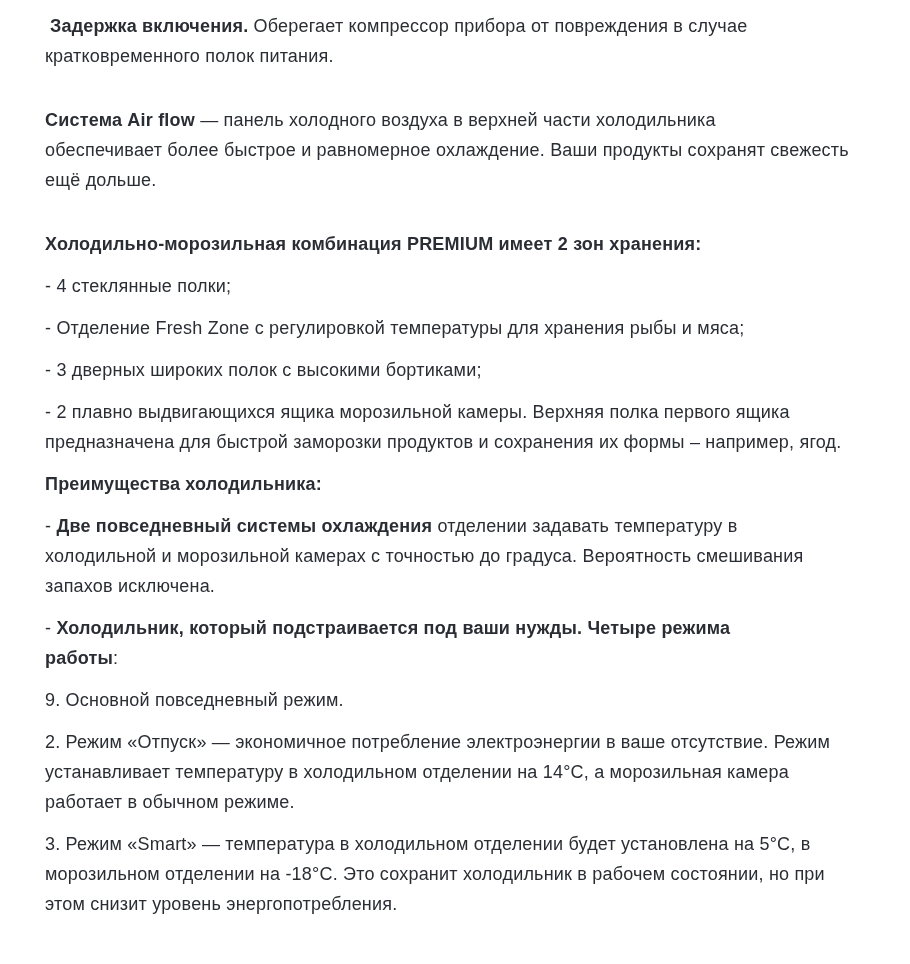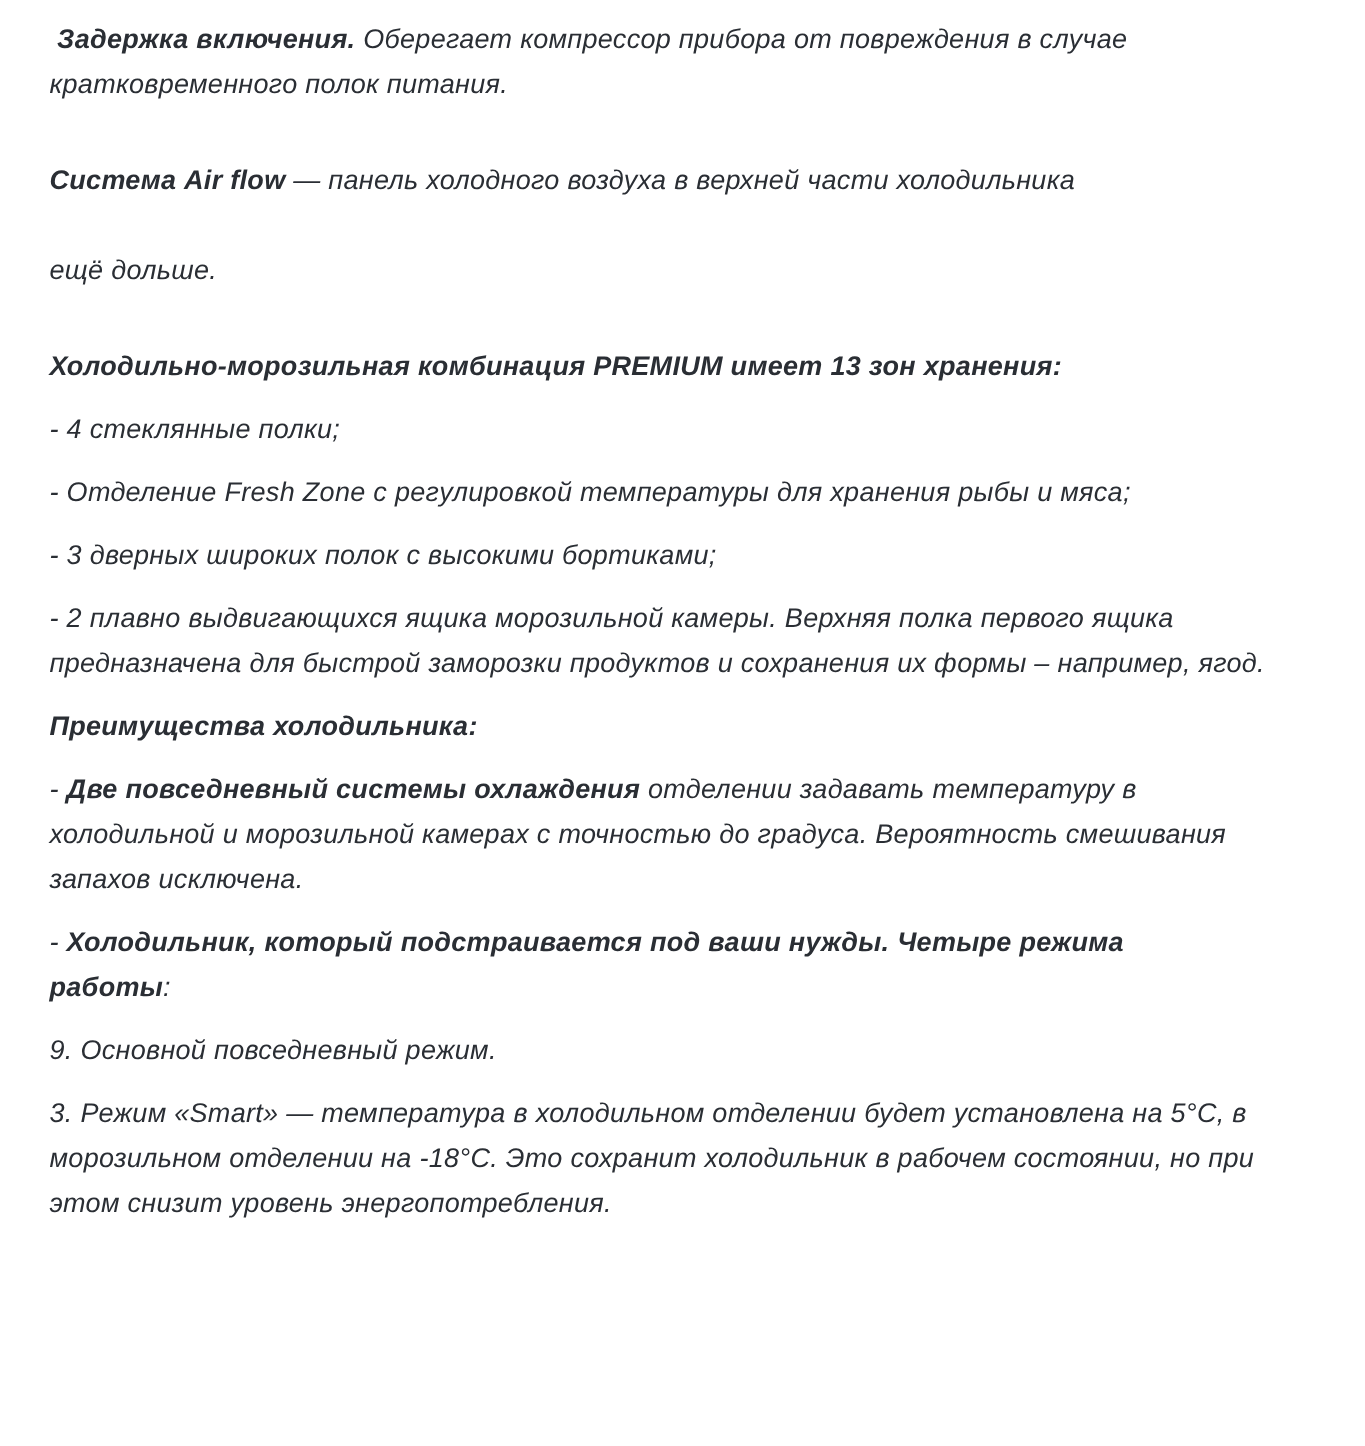--- a/index.html
+++ b/index.html
@@ -13,46 +13,45 @@
     min-height: 964px;
     padding: 11px 22px 16px 28px;
     font-family: "Liberation Sans", sans-serif;
     font-size: 18px;
     line-height: 30px;
     letter-spacing: 0.2px;
     color: #2a2e34;
     background: #ffffff;
   }
   .para {
-    margin: 0 0 12px 5px;
-    font-style: italic;
+    margin: 0 0 12px 17px;
   }
   .gap-xl {
     margin-bottom: 34px;
   }
   .indent {
     text-indent: 5px;
   }
   .b {
     font-weight: 700;
   }
 </style>
 </head>
 <body>
 
 <div class="desc">
 
   <p class="para gap-xl indent"><span class="b">Задержка включения.</span><span> Оберегает компрессор прибора от повреждения в случае</span><br>
     <span>кратковременного полок питания.</span></p>
 
   <p class="para gap-xl"><span class="b">Система Air flow</span><span> — панель холодного воздуха в верхней части холодильника</span><br>
-    <br>
+    <span>обеспечивает более быстрое и равномерное охлаждение. Ваши продукты сохранят свежесть</span><br>
     <span>ещё дольше.</span></p>
 
-  <p class="para"><span class="b">Холодильно-морозильная комбинация PREMIUM имеет 13 зон хранения:</span></p>
+  <p class="para"><span class="b">Холодильно-морозильная комбинация PREMIUM имеет 2 зон хранения:</span></p>
 
   <p class="para"><span>- 4 стеклянные полки;</span></p>
 
   <p class="para"><span>- Отделение Fresh Zone с регулировкой температуры для хранения рыбы и мяса;</span></p>
 
   <p class="para"><span>- 3 дверных широких полок с высокими бортиками;</span></p>
 
   <p class="para"><span>- 2 плавно выдвигающихся ящика морозильной камеры. Верхняя полка первого ящика</span><br>
     <span>предназначена для быстрой заморозки продуктов и сохранения их формы – например, ягод.</span></p>
 
@@ -61,18 +60,21 @@
   <p class="para"><span>- </span><span class="b">Две повседневный системы охлаждения</span><span> отделении задавать температуру в</span><br>
     <span>холодильной и морозильной камерах с точностью до градуса. Вероятность смешивания</span><br>
     <span>запахов исключена.</span></p>
 
 
   <p class="para"><span>- </span><span class="b">Холодильник, который подстраивается под ваши нужды. Четыре режима</span><br>
     <span class="b">работы</span><span>:</span></p>
 
   <p class="para"><span>9. Основной повседневный режим.</span></p>
 
+  <p class="para"><span>2. Режим «Отпуск» — экономичное потребление электроэнергии в ваше отсутствие. Режим</span><br>
+    <span>устанавливает температуру в холодильном отделении на 14°C, а морозильная камера</span><br>
+    <span>работает в обычном режиме.</span></p>
 
   <p class="para"><span>3. Режим «Smart» — температура в холодильном отделении будет установлена на 5°C, в</span><br>
     <span>морозильном отделении на -18°C. Это сохранит холодильник в рабочем состоянии, но при</span><br>
     <span>этом снизит уровень энергопотребления.</span></p>
 
 </div>
 
 </body></html>

